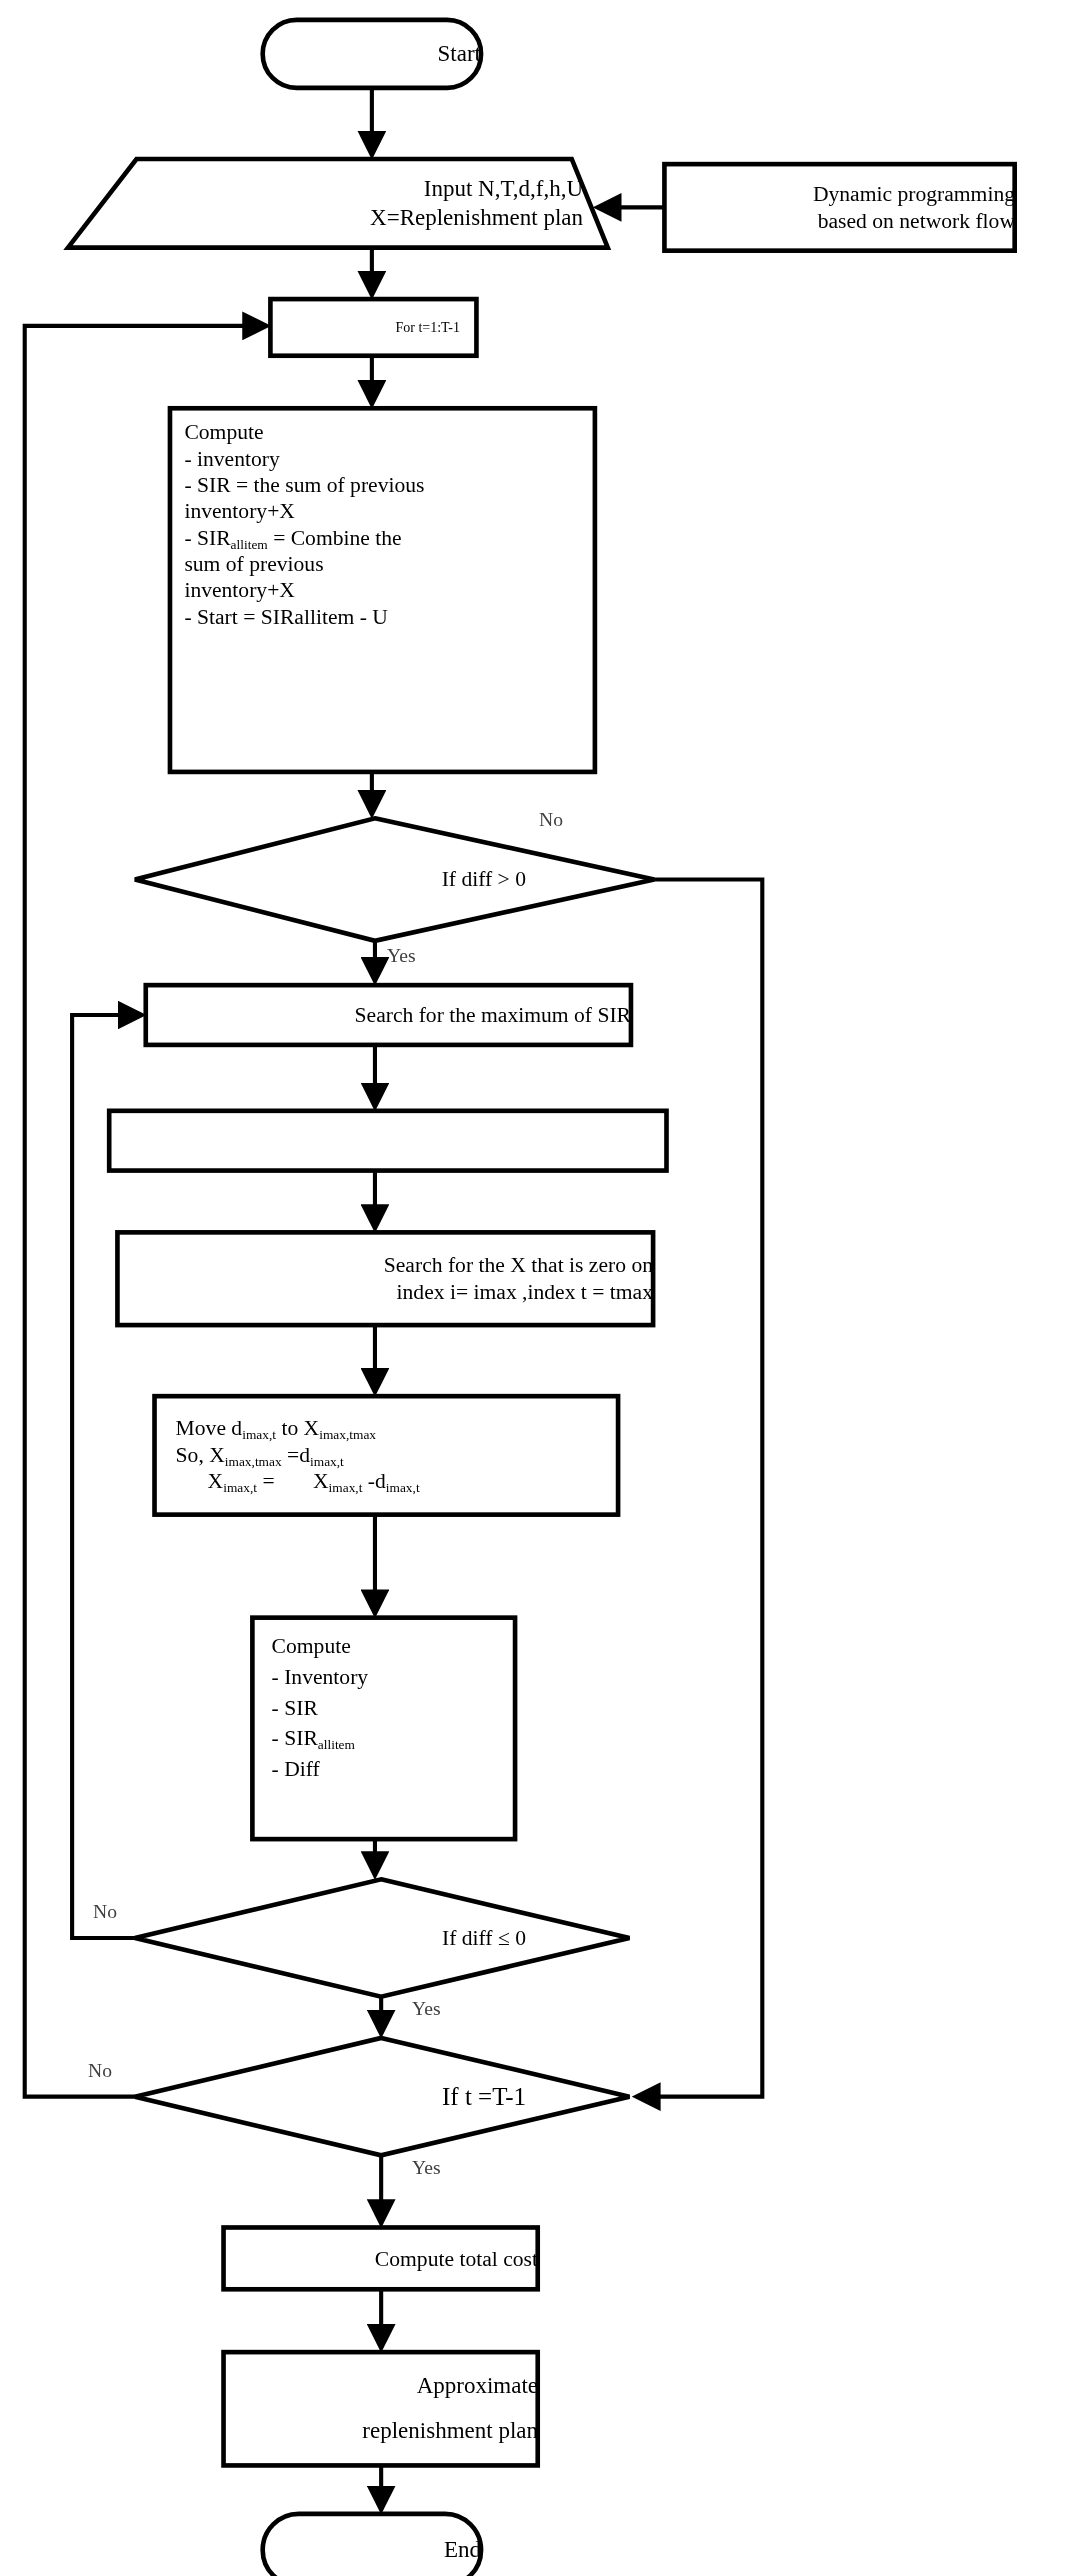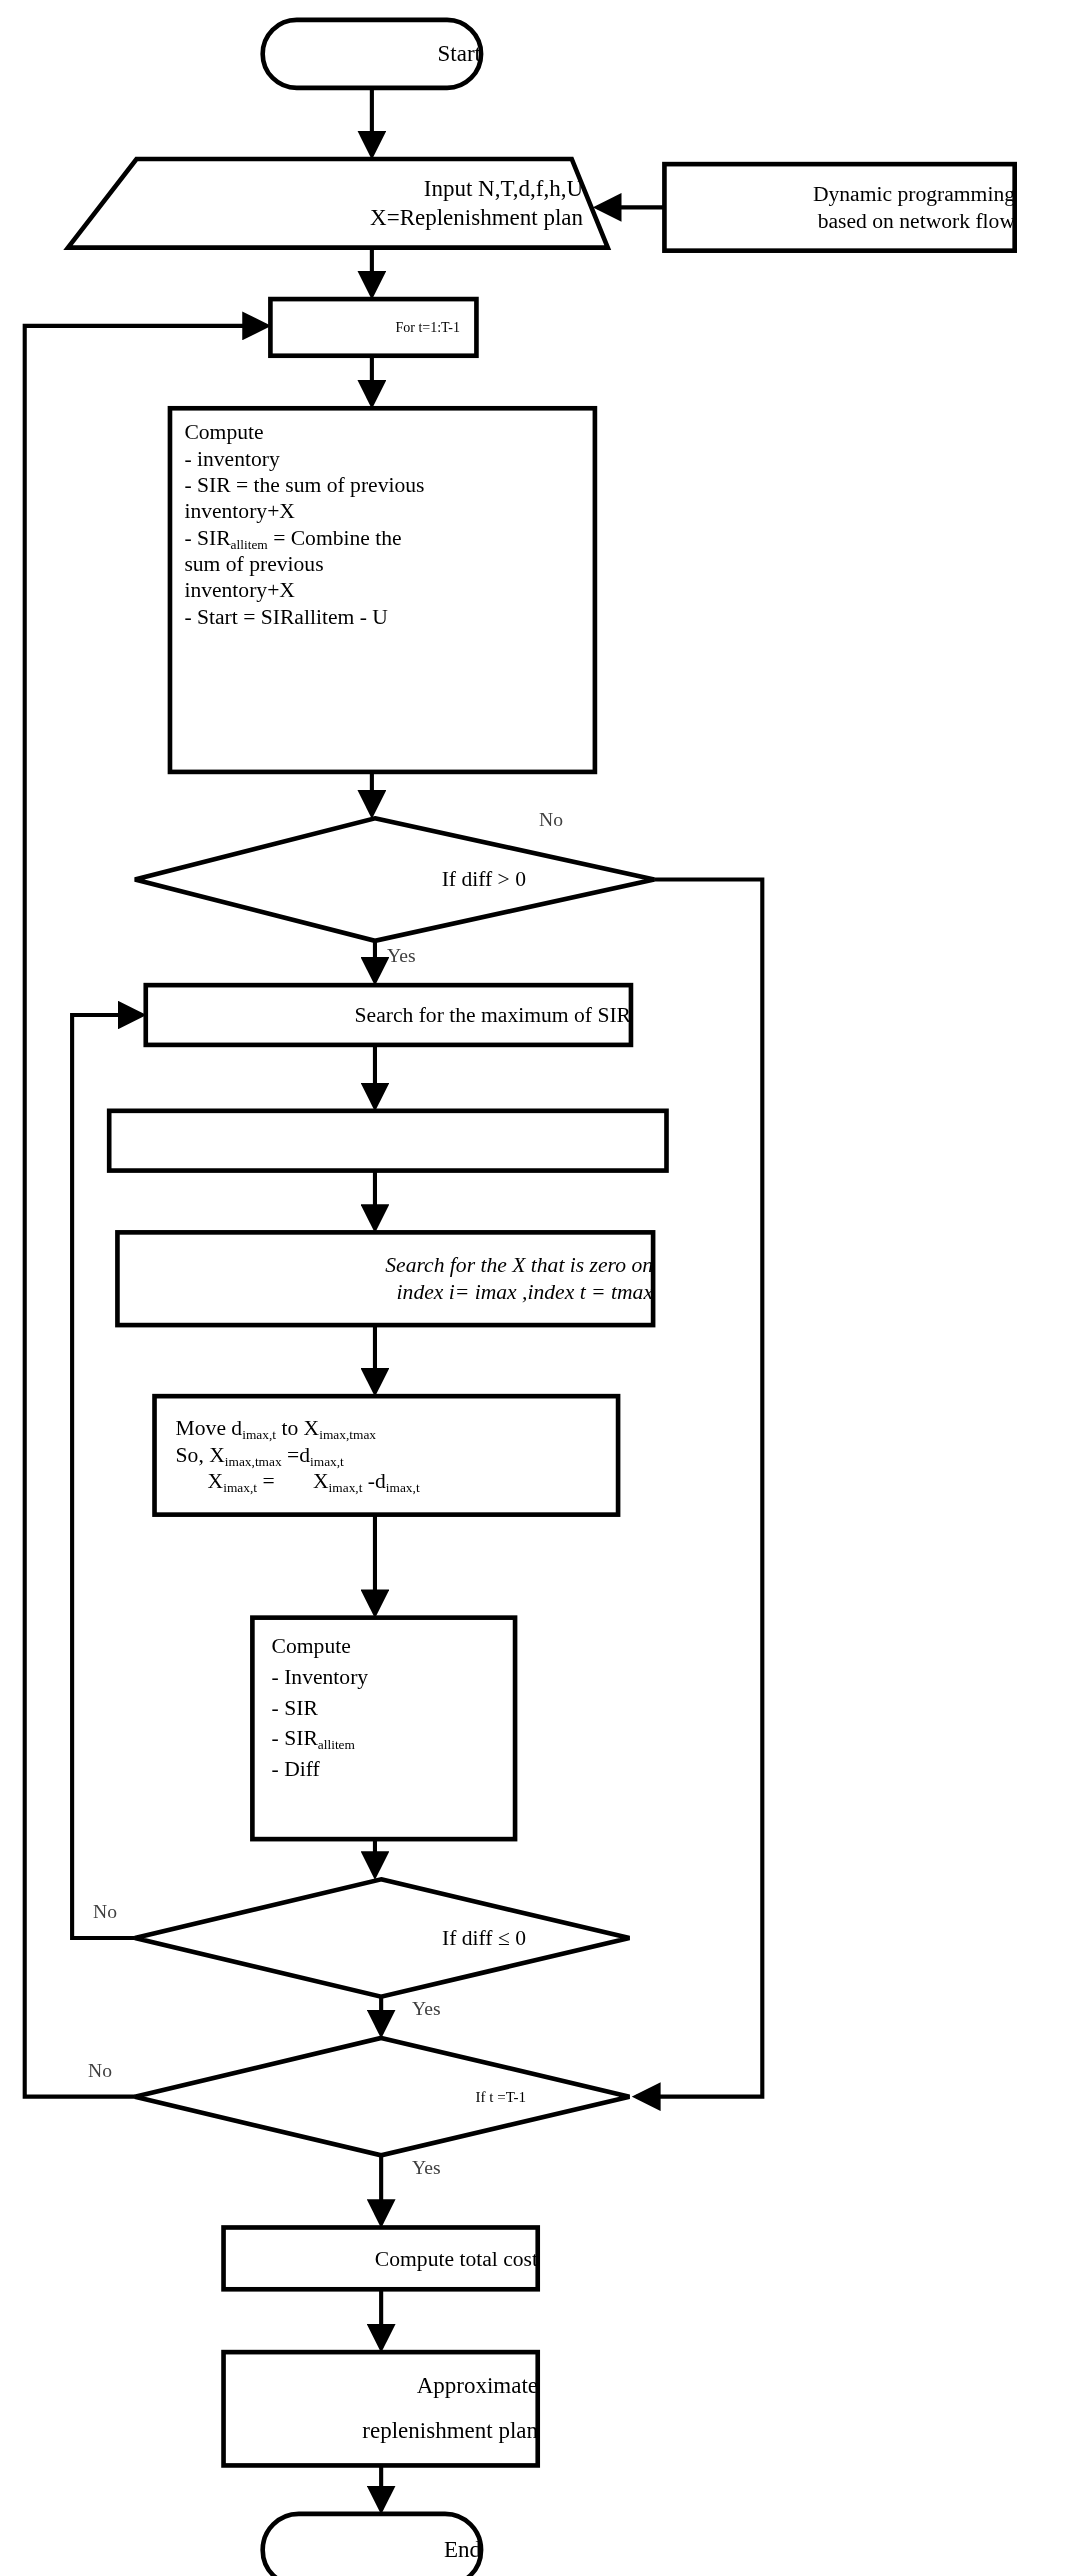--- a/index.html
+++ b/index.html
@@ -167,21 +167,21 @@
 
   <div class="node-text center" style="left:227px; top:855px; width:299px; height:48px; font-size:21.6px;">
     <span class="line">If  diff &gt; 0</span>
   </div>
 
   <div class="node-text center" style="left:146px; top:985px; width:485px; height:60px; font-size:21.6px;">
     <span class="line">Search for the maximum of SIR</span>
   </div>
 
 
-  <div class="node-text center" style="left:117px; top:1232px; width:536px; height:93px; font-size:21.6px;font-style:italic;">
+  <div class="node-text center" style="left:117px; top:1232px; width:536px; height:93px; font-size:21.6px;">
     <span class="line">Search for the X that is zero on</span>
     <span class="line">index i= imax ,index t = tmax</span>
   </div>
 
   <div class="node-text left" style="left:155px; top:1396px; width:464px; height:118px; font-size:21.6px; padding-left:20.6px;">
     <span class="line"><span>Move d</span><sub>imax,t</sub><span> to X</span><sub>imax,tmax</sub></span>
     <span class="line"><span>So, X</span><sub>imax,tmax</sub><span> =d</span><sub>imax,t</sub></span>
     <span class="line" style="padding-left:32px;"><span>X</span><sub>imax,t</sub><span> = </span><span class="gap"></span><span>X</span><sub>imax,t</sub><span> -d</span><sub>imax,t</sub></span>
   </div>
 
@@ -190,21 +190,21 @@
     <span class="line">- Inventory</span>
     <span class="line">- SIR</span>
     <span class="line"><span>- SIR</span><sub>allitem</sub></span>
     <span class="line">- Diff</span>
   </div>
 
   <div class="node-text center" style="left:237px; top:1914px; width:289px; height:48px; font-size:21.6px;">
     <span class="line">If  diff  ≤ 0</span>
   </div>
 
-  <div class="node-text center" style="left:237px; top:2073px; width:289px; height:48px; font-size:15px;">
+  <div class="node-text center" style="left:237px; top:2073px; width:289px; height:48px; font-size:25px;">
     <span class="line">If t =T-1</span>
   </div>
 
   <div class="node-text center" style="left:224px; top:2228px; width:314px; height:62px; font-size:21.6px;">
     <span class="line">Compute total cost</span>
   </div>
 
   <div class="node-text center" style="left:224px; top:2352px; width:314px; height:113px; font-size:23px;gap:16px;">
     <span class="line">Approximate</span>
     <span class="line">replenishment plan</span>

